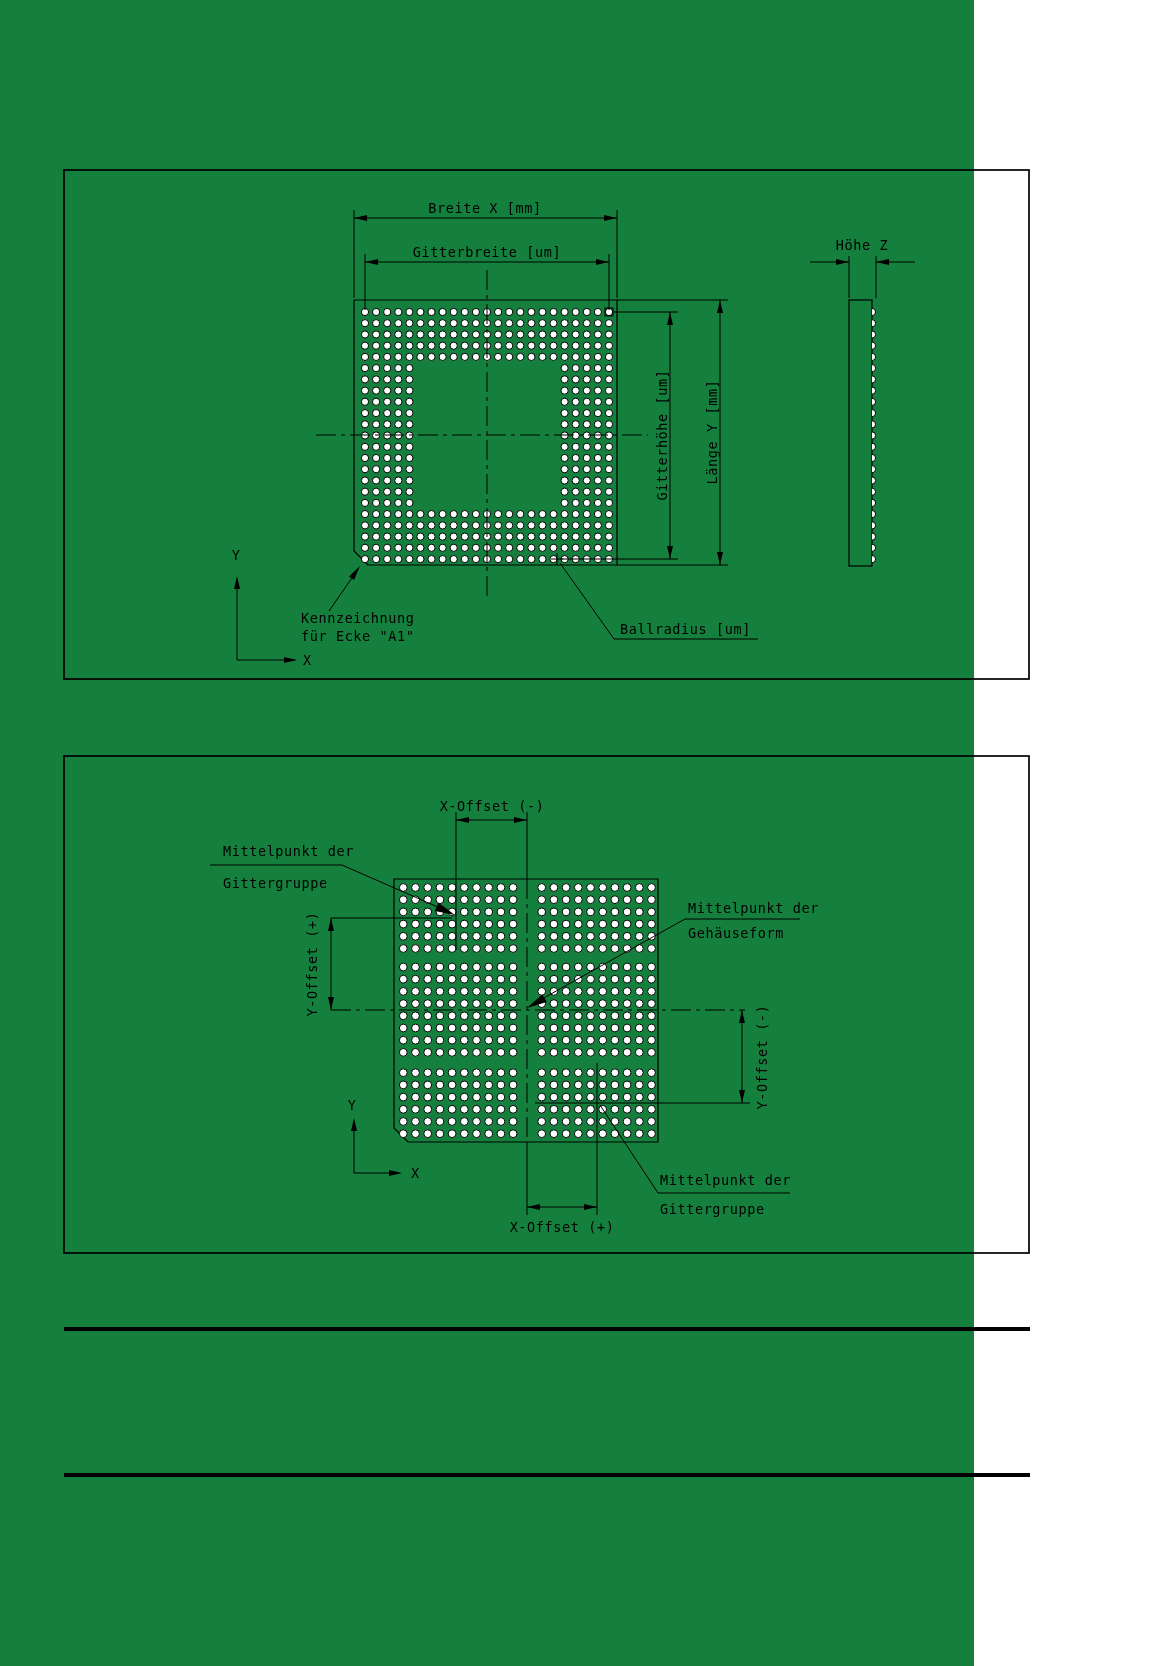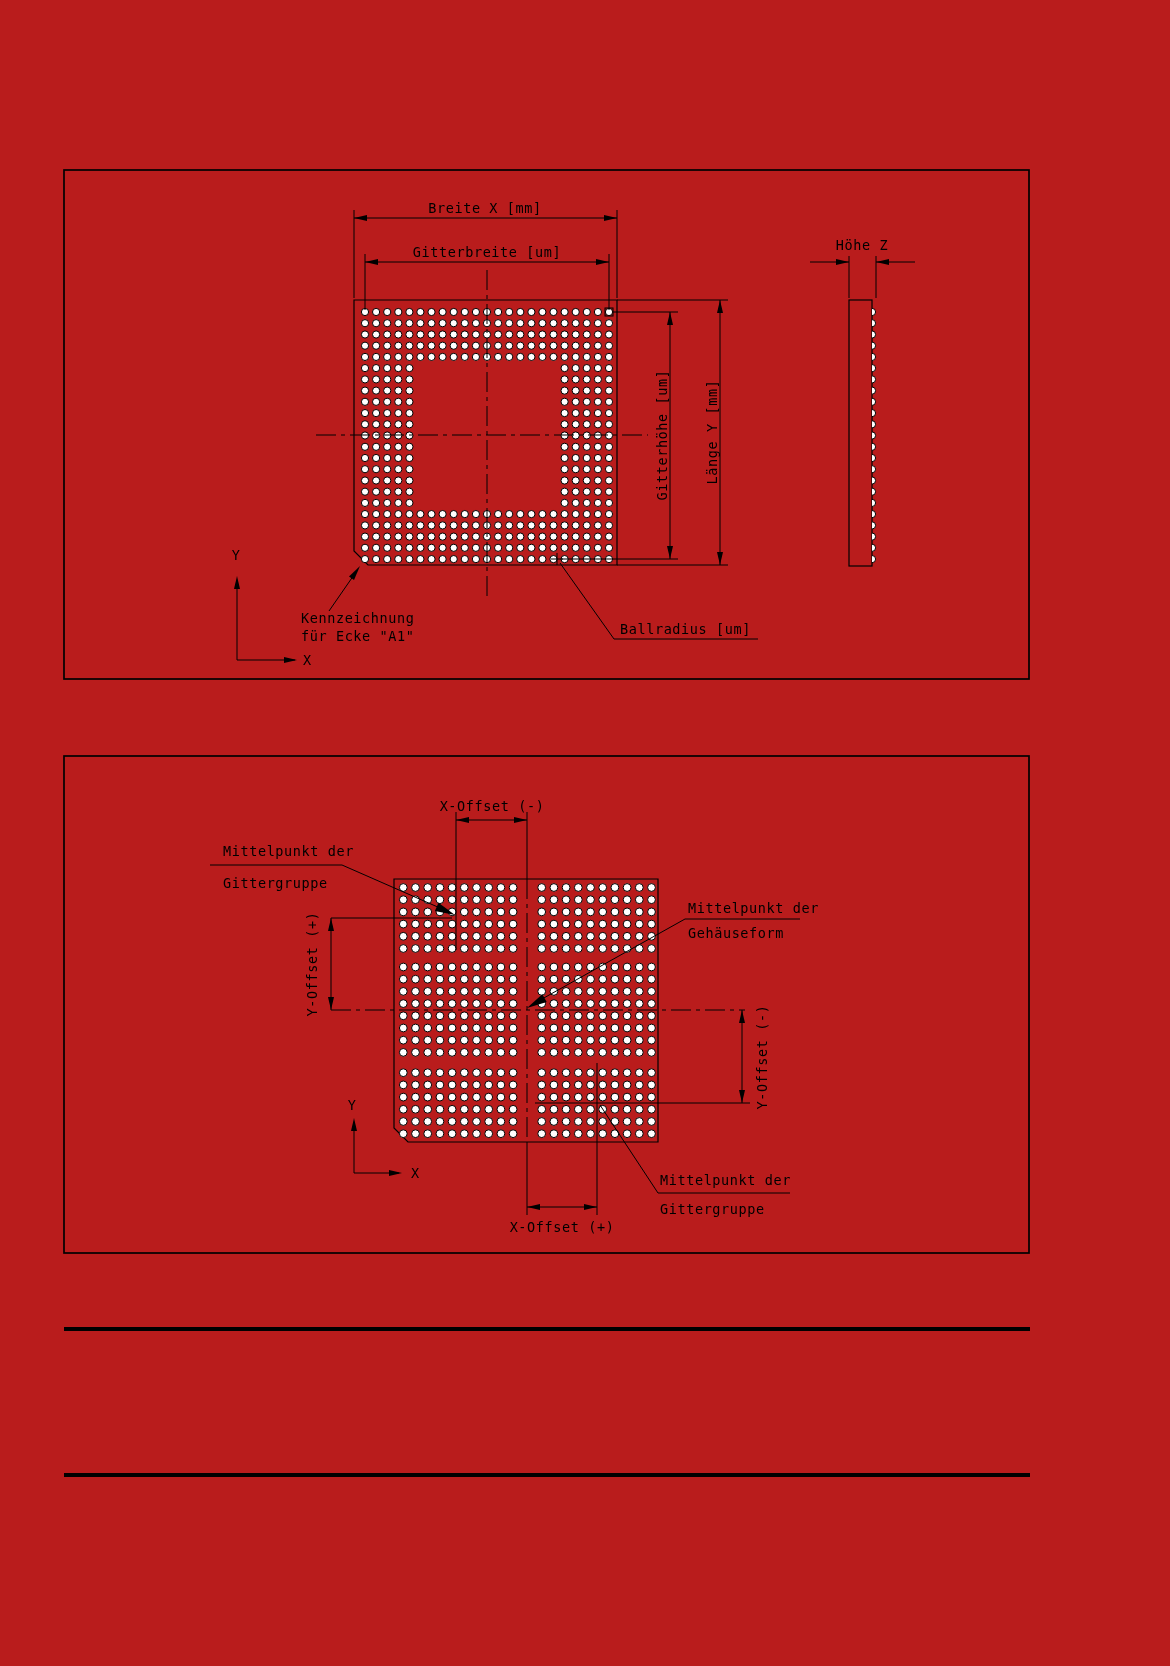--- a/index.html
+++ b/index.html
@@ -1,17 +1,17 @@
 <!DOCTYPE html>
 <html><head>
 <meta charset="utf-8">
 <style>
   html,body { margin:0; padding:0; background:#ffffff; }
   .page {
-    position:relative; width:1170px; height:1666px; background:#b91c1c;
+    position:relative; width:974px; height:1666px; background:#15803d;
     font-family:"DejaVu Sans Mono", monospace;
   }
   svg { position:absolute; left:0; top:0; }
   .ln   { stroke:#000; stroke-width:1.2; fill:none; }
   .thin { stroke:#000; stroke-width:1;   fill:none; }
   .frame{ stroke:#000; stroke-width:1.7; fill:none; }
   .cl   { stroke:#000; stroke-width:1; fill:none; stroke-dasharray:20 5 4 5; }
   .arr  { fill:#000; stroke:none; }
   .cad-text {
     font-family:"DejaVu Sans Mono", monospace;

